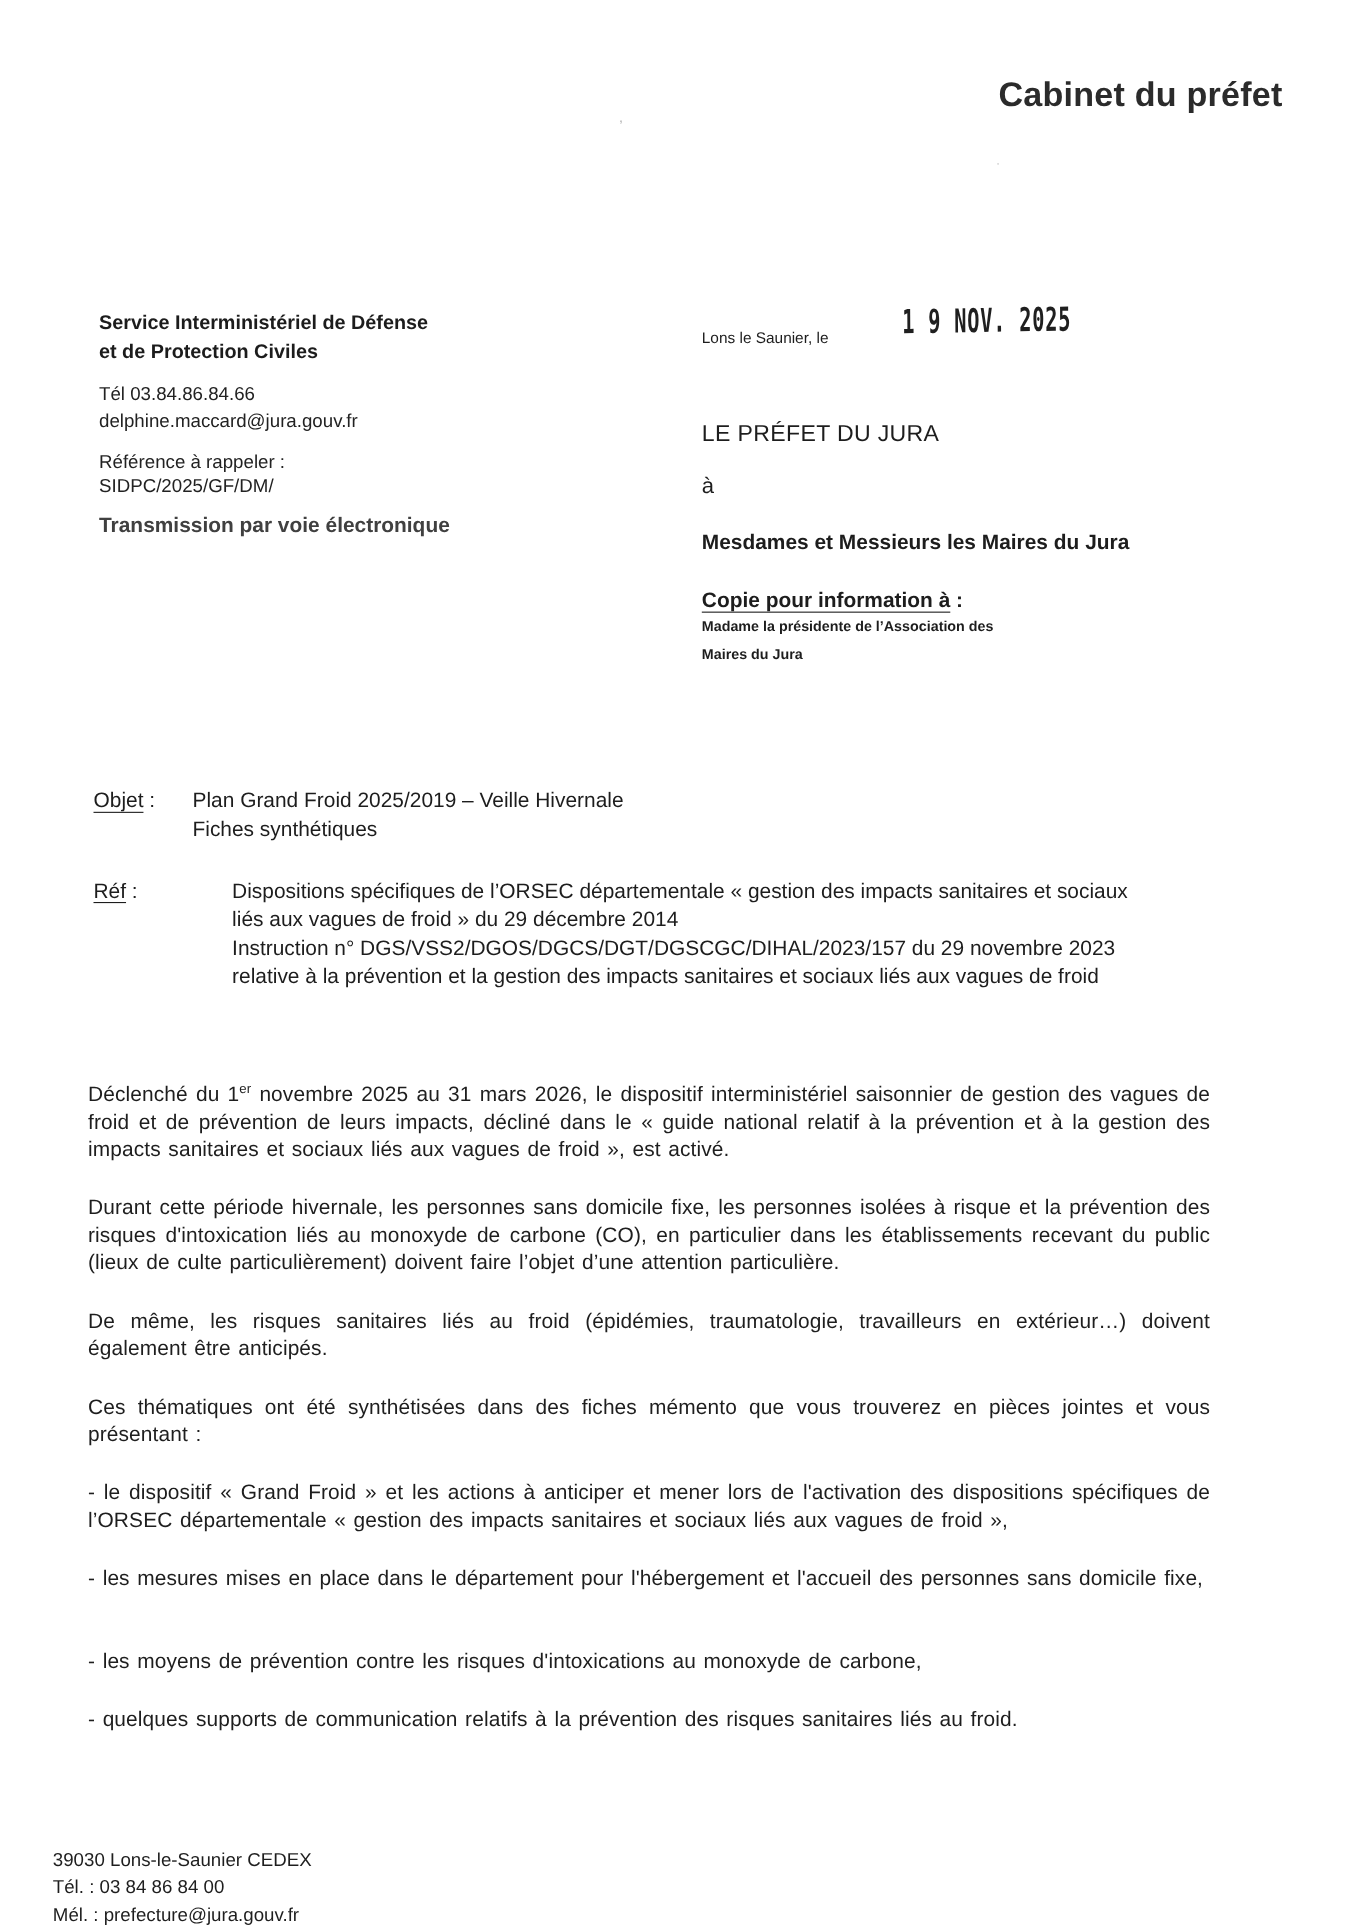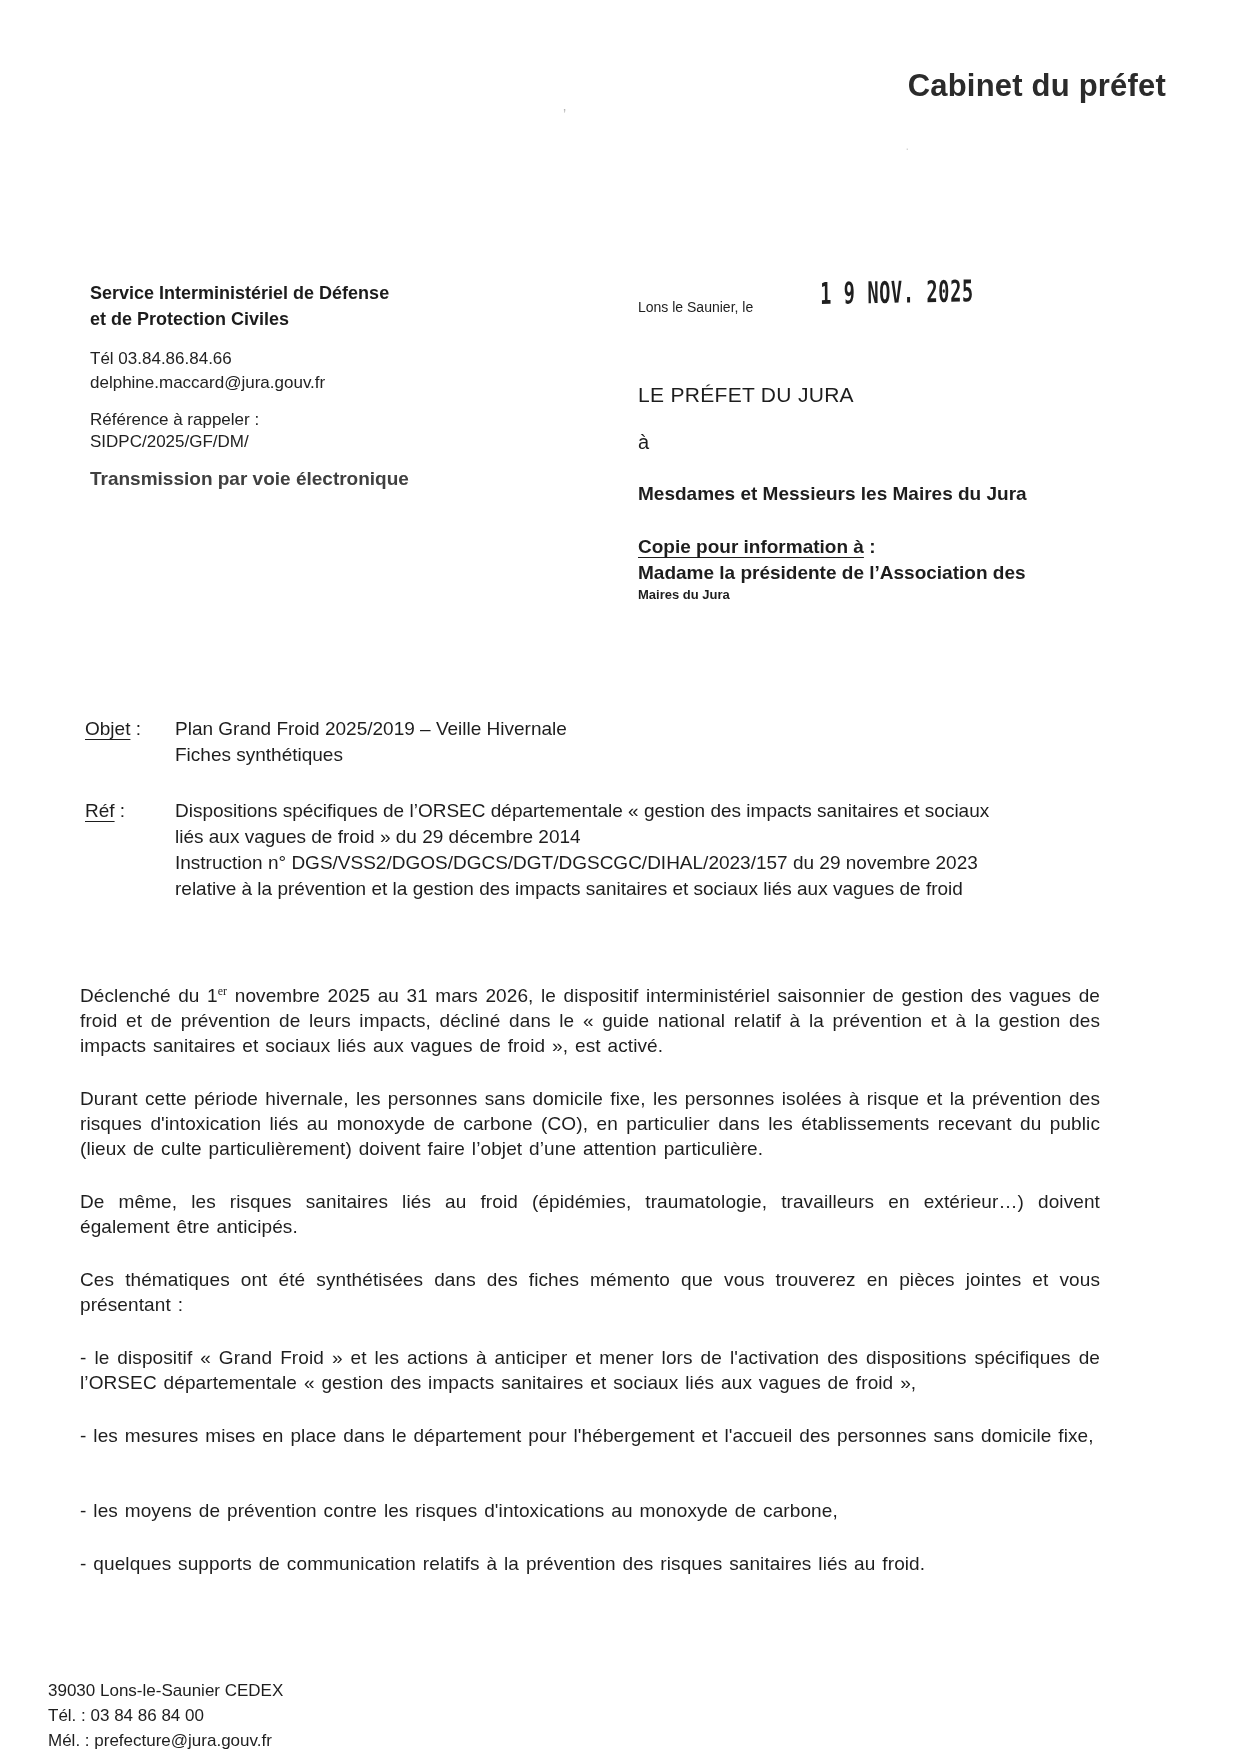--- a/index.html
+++ b/index.html
@@ -33,34 +33,34 @@
     font-weight:bold;font-size:30px;letter-spacing:1px;
     color:#1f1f1f;
     transform:scaleX(.62) rotate(-.6deg);
     transform-origin:left top;
     white-space:nowrap;
   }
   .from{top:383px;font-size:21px;letter-spacing:.3px;}
   .toword{top:431px;font-size:20px;}
   .to{top:483px;font-size:19px;font-weight:bold;}
   .copylabel{top:536px;font-size:19px;font-weight:bold;text-decoration:underline;text-underline-offset:4px;}
-  .copy1{top:562px;font-size:19px;font-weight:bold;}
+  .copy1{top:562px;font-size:13px;font-weight:bold;}
   .copy2{top:587px;font-size:13px;font-weight:bold;}
   
   .subjblock{left:85px;top:716px;width:1030px;font-size:19px;line-height:26px;}
   .row{display:flex;margin-bottom:30px;}
-  .row:last-child{margin-bottom:0;}
+  .row:last-child{margin-bottom:0;gap:36px;}
   .lab{width:90px;flex:0 0 90px;}
   .lab .u{text-decoration:underline;text-underline-offset:4px;}
   .cont{width:845px;}
   
   .bodytext{left:80px;top:983px;width:1020px;font-size:19px;line-height:25px;color:#1e1e1e;}
   .bodytext p{margin:0 0 28px 0;text-align:justify;letter-spacing:.1px;word-spacing:1.5px;}
   .bodytext p.gap-lg{margin-bottom:50px;}
-  .bodytext sup{font-size:12px;vertical-align:super;line-height:0;font-family:Liberation Serif, serif;}
+  .bodytext sup{font-size:12px;vertical-align:super;line-height:0;}
   
   .footer{left:48px;top:1678px;font-size:17px;line-height:25px;color:#1e1e1e;}
   
   .speck{color:#777;opacity:.55;font-size:14px;}
 </style>
 </head>
 <body>
 
 <div class="page">
 

